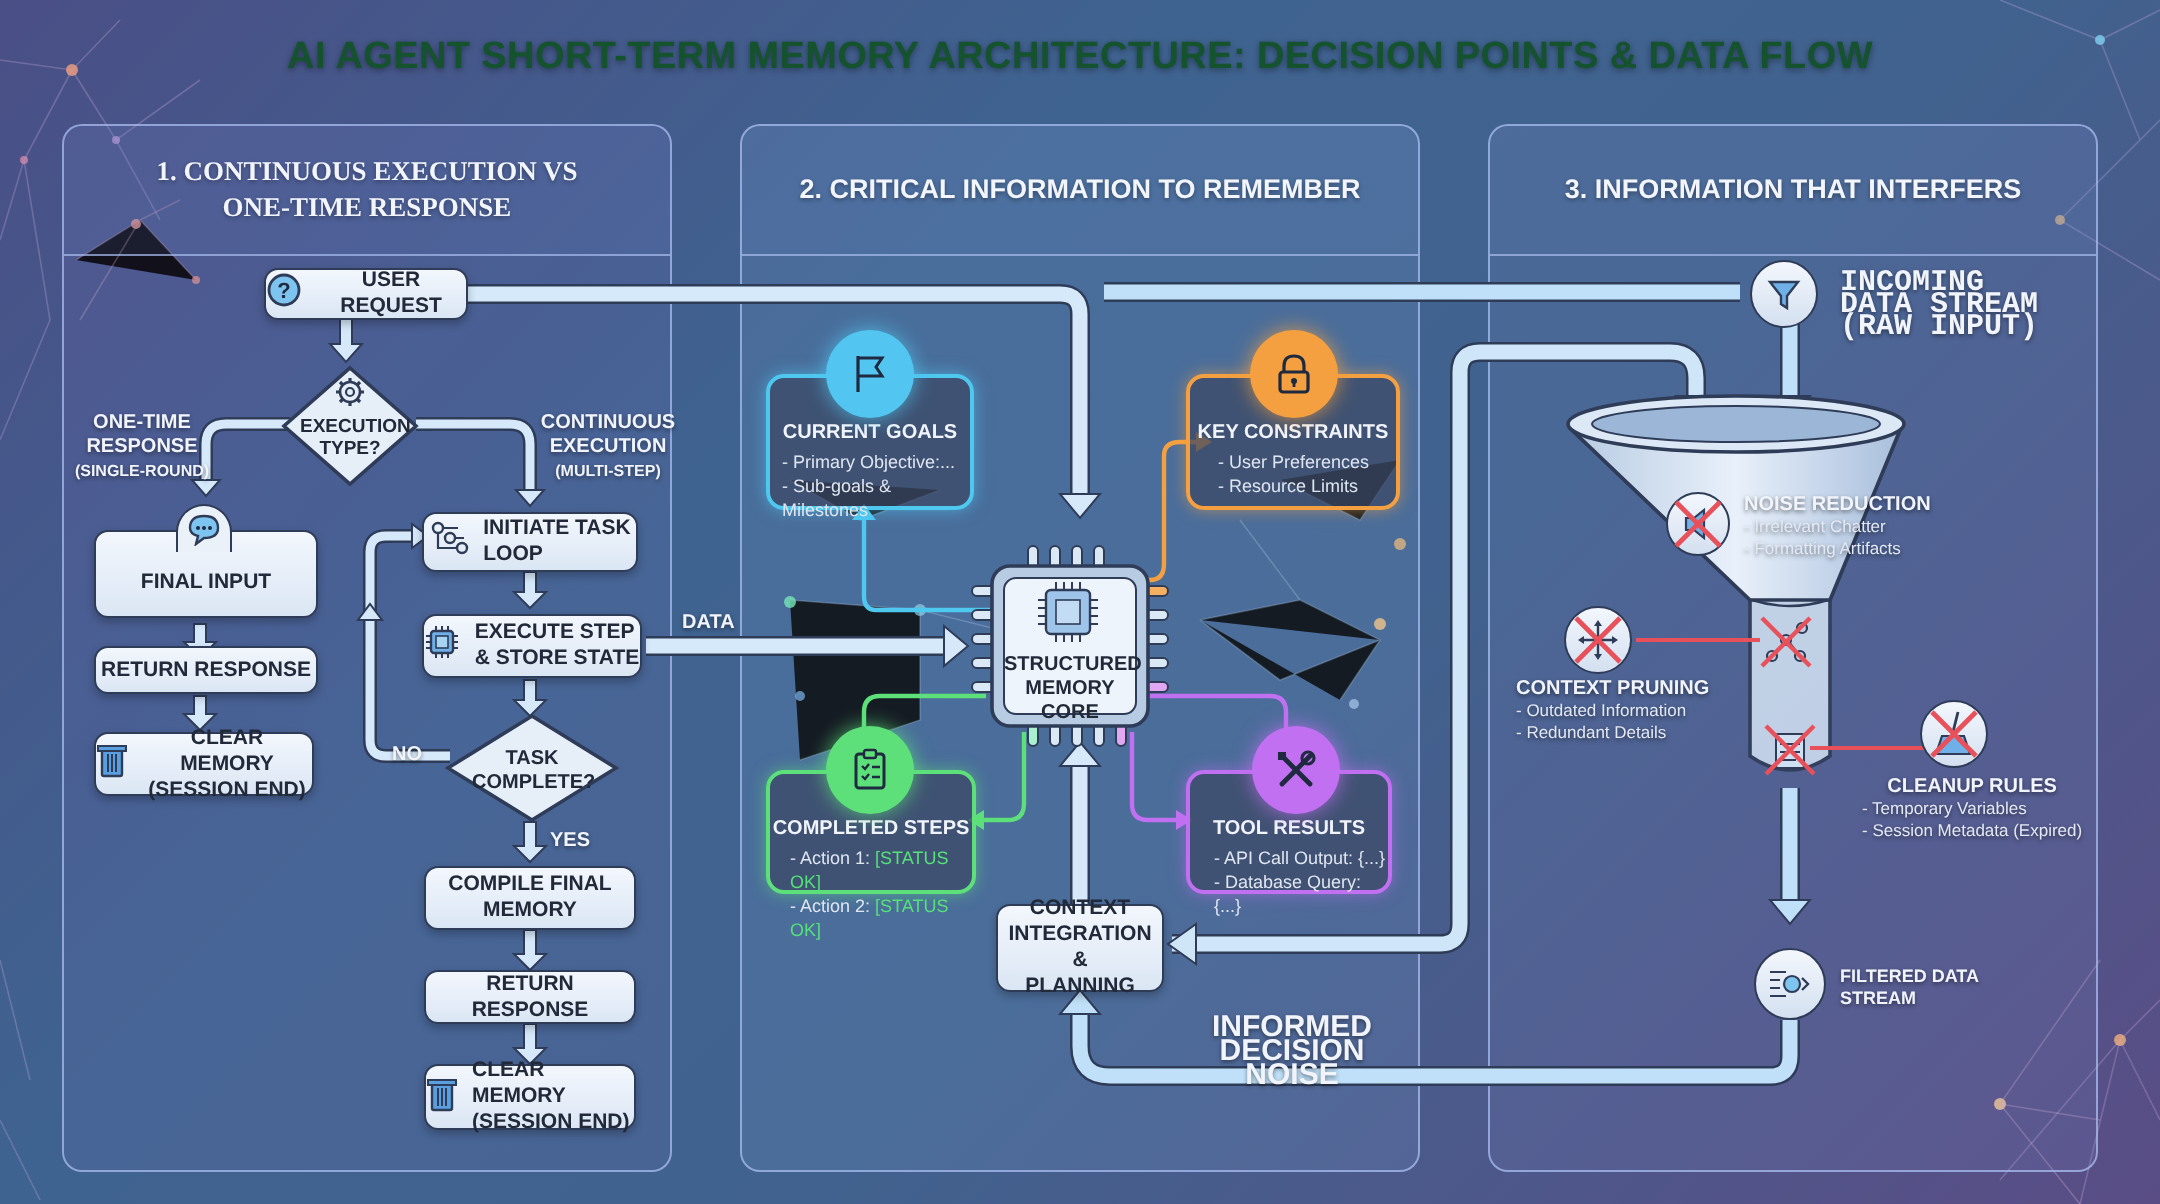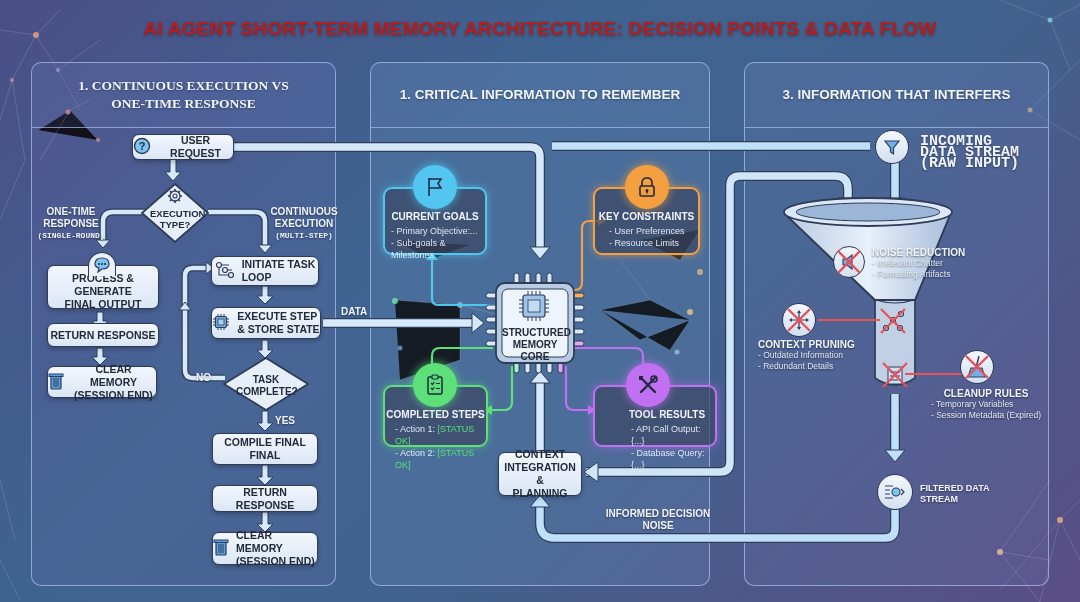--- a/index.html
+++ b/index.html
@@ -6,21 +6,21 @@
   html, body { width: 1080px; height: 602px; overflow: hidden; }
   body {
     position: relative;
     font-family: "Liberation Sans", "DejaVu Sans", sans-serif;
     background: linear-gradient(135deg, #4a4f86 0%, #3f6390 35%, #41628e 60%, #5a4d86 100%);
     color: #eef2fa;
   }
   .bg-net { position: absolute; left: 0; top: 0; width: 1080px; height: 602px; }
   .title {
     position: absolute; left: 0; top: 18px; width: 1080px; text-align: center;
-    font-size: 19px; font-weight: 700; letter-spacing: 0.2px; color: #b91c1c;
+    font-size: 19px; font-weight: 700; letter-spacing: 0.2px; color: #14532d;
     text-shadow: 0 1px 3px rgba(0,0,0,0.4);
   }
   .panel {
     position: absolute; top: 62px; height: 524px;
     border: 1.5px solid rgba(170,190,240,0.75); border-radius: 10px;
     background: rgba(120,150,200,0.14);
   }
   .panel-head {
     position: absolute; left: 0; right: 0; top: 0; height: 65px;
     border-bottom: 1.5px solid rgba(170,190,240,0.7);
@@ -38,21 +38,21 @@
 
   .box {
     position: absolute; background: linear-gradient(#f3f7fd, #dbe6f4);
     border: 1.8px solid #2f3c58; border-radius: 7px;
     color: #222a3a; font-weight: 700; font-size: 10.5px; line-height: 13px;
     display: flex; align-items: center; justify-content: center; text-align: center;
     box-shadow: 0 2px 4px rgba(0,0,0,0.25);
   }
   .box .ico { margin-right: 7px; flex: none; }
   .lbl { position: absolute; color: #f1f4fb; font-weight: 700; font-size: 10px; line-height: 12px; text-align: center; text-shadow: 0 1px 2px rgba(0,0,0,0.45); }
-  .lbl .sub { font-size: 8px; display: block; font-family: Liberation Mono, monospace; }
+  .lbl .sub { font-size: 8px; display: block; }
 
   .card {
     position: absolute; border-radius: 9px; background: rgba(60,72,100,0.72);
     text-align: center; padding-top: 22px;
   }
   .card .ct { font-size: 10px; font-weight: 700; color: #f1f4fb; margin-bottom: 3px; }
   .card .cl { font-size: 9px; color: #dfe6f2; line-height: 12px; text-align: left; padding-left: 14px; }
   .card .ok { color: #55e07a; }
   .card-ico {
     position: absolute; width: 44px; height: 44px; border-radius: 50%;
@@ -112,21 +112,21 @@
 
 <div class="panel" id="panel1">
   <div class="panel-head">
     <div>
       <div>1. CONTINUOUS EXECUTION VS</div>
       <div>ONE-TIME RESPONSE</div>
     </div>
   </div>
 </div>
 <div class="panel" id="panel2">
-  <div class="panel-head">1. CRITICAL INFORMATION TO REMEMBER</div>
+  <div class="panel-head">2. CRITICAL INFORMATION TO REMEMBER</div>
 </div>
 <div class="panel" id="panel3">
   <div class="panel-head">3. INFORMATION THAT INTERFERS</div>
 </div>
 
 <svg class="svg-layer" viewBox="0 0 1080 602">
   <defs>
     <marker id="ah" markerWidth="8" markerHeight="8" refX="4" refY="4" orient="auto" markerUnits="strokeWidth">
       <path d="M0 0 L8 4 L0 8 Z" fill="#d6e9fa" stroke="#2f3c58" stroke-width="0.6"></path>
     </marker>
@@ -275,22 +275,21 @@
   <span class="sub">(SINGLE-ROUND)</span>
 </div>
 <div class="lbl" style="left:262px;top:206px;width:84px;">
   <div>CONTINUOUS</div>
   <div>EXECUTION</div>
   <span class="sub">(MULTI-STEP)</span>
 </div>
 
 <div class="box" style="left:47px;top:265px;width:112px;height:44px;padding-top:8px;">
   <div>
-    <div>PROCESS &amp; GENERATE</div>
-    <div>FINAL OUTPUT</div>
+    <div>FINAL INPUT</div>
   </div>
 </div>
 <div style="position:absolute;left:88px;top:252px;width:28px;height:24px;border-radius:14px 14px 0 0;background:#eaf1f9;border:1.8px solid #2f3c58;border-bottom:none;display:flex;align-items:center;justify-content:center;">
   <svg width="18" height="16" viewBox="0 0 18 16">
       <path d="M2 7 Q2 1 9 1 Q16 1 16 7 Q16 12 9 12 L5 15 L6 11 Q2 10 2 7 Z" fill="#7ec4f0" stroke="#2f3c58" stroke-width="1.2"></path>
       <circle cx="6" cy="7" r="1" fill="#1f2a40"></circle>
       <circle cx="9" cy="7" r="1" fill="#1f2a40"></circle>
       <circle cx="12" cy="7" r="1" fill="#1f2a40"></circle>
     </svg>
 </div>
@@ -345,21 +344,21 @@
 <div class="lbl" style="left:236px;top:374px;width:60px;color:#222a3a;text-shadow:none;">
   <div>TASK</div>
   <div>COMPLETE?</div>
 </div>
 <div class="lbl" style="left:196px;top:372px;">NO</div>
 <div class="lbl" style="left:275px;top:415px;">YES</div>
 
 <div class="box" style="left:212px;top:433px;width:106px;height:32px;">
   <div>
     <div>COMPILE FINAL</div>
-    <div>FINAL</div>
+    <div>MEMORY</div>
   </div>
 </div>
 <div class="box" style="left:212px;top:485px;width:106px;height:27px;">
   <span>RETURN RESPONSE</span>
 </div>
 <div class="box" style="left:212px;top:532px;width:106px;height:33px;">
   <span class="ico">
     <svg width="16" height="18" viewBox="0 0 16 18">
         <rect x="3" y="4" width="10" height="13" rx="1" fill="#5aa0e0" stroke="#2f3c58" stroke-width="1.2"></rect>
         <rect x="1" y="2" width="14" height="2.5" fill="#5aa0e0" stroke="#2f3c58" stroke-width="1"></rect>
@@ -441,41 +440,41 @@
   <div class="cl" style="padding-left:10px"><span>- Action 2: </span><span class="ok">[STATUS OK]</span></div>
 </div>
 <div class="card-ico" style="left:413px;top:363px;background:#5de07a;box-shadow:0 0 10px rgba(93,224,122,0.8);">
   <svg width="20" height="22" viewBox="0 0 20 22">
       <rect x="3" y="3" width="14" height="17" rx="1.5" fill="none" stroke="#1f2a40" stroke-width="1.5"></rect>
       <rect x="7" y="1" width="6" height="4" rx="1" fill="#5de07a" stroke="#1f2a40" stroke-width="1.2"></rect>
       <path d="M6 9 l1.5 1.5 l2 -2.5 M11 9.5 H15 M6 14 l1.5 1.5 l2 -2.5 M11 14.5 H15" fill="none" stroke="#1f2a40" stroke-width="1.2"></path>
     </svg>
 </div>
 
-<div class="card" style="left:593px;top:385px;width:124px;height:62px;border:2px solid #c070f0;box-shadow:0 0 8px rgba(192,112,240,0.55);padding-left:24px;">
+<div class="card" style="left:593px;top:385px;width:103px;height:62px;border:2px solid #c070f0;box-shadow:0 0 8px rgba(192,112,240,0.55);">
   <div class="ct">TOOL RESULTS</div>
   <div class="cl" style="padding-left:12px">- API Call Output: {...}</div>
   <div class="cl" style="padding-left:12px">- Database Query: {...}</div>
 </div>
 <div class="card-ico" style="left:626px;top:363px;background:#c070f0;box-shadow:0 0 10px rgba(192,112,240,0.8);">
   <svg width="22" height="22" viewBox="0 0 22 22">
       <path d="M4 4 L18 18 M4 18 L18 4" stroke="#1f2a40" stroke-width="2.4" stroke-linecap="round"></path>
       <circle cx="17" cy="5" r="3" fill="none" stroke="#1f2a40" stroke-width="1.6"></circle>
       <rect x="2" y="2" width="4" height="4" fill="#1f2a40"></rect>
     </svg>
 </div>
 
 <div class="box" style="left:498px;top:452px;width:84px;height:44px;">
   <div>
     <div>CONTEXT</div>
     <div>INTEGRATION &amp;</div>
     <div>PLANNING</div>
   </div>
 </div>
-<div class="lbl" style="left:590px;top:508px;width:112px;font-size:10px;margin-left:12px;">
+<div class="lbl" style="left:590px;top:508px;width:112px;font-size:15px;">
   <div>INFORMED DECISION</div>
   <div>NOISE</div>
 </div>
 
 <div class="round-ico" style="left:875px;top:130px;width:34px;height:34px;">
   <svg width="18" height="18" viewBox="0 0 18 18">
       <path d="M2 3 H16 L10.5 10 V16 L7.5 14 V10 Z" fill="#6fb0e8" stroke="#2f3c58" stroke-width="1.2"></path>
     </svg>
 </div>
 <div class="lbl" style="left:920px;top:136px;text-align:left;font-size:15px;line-height:11px;font-family:Liberation Mono, monospace;">

